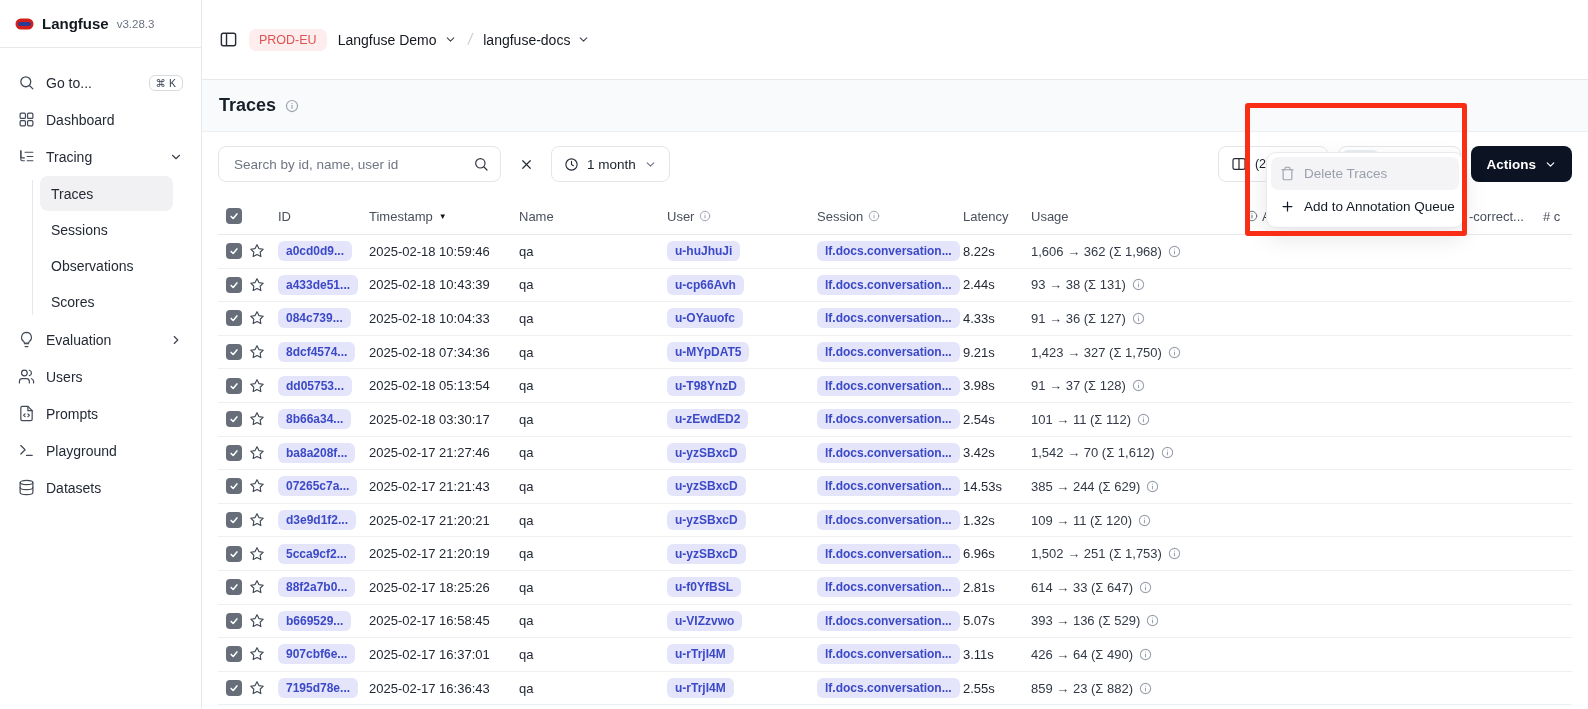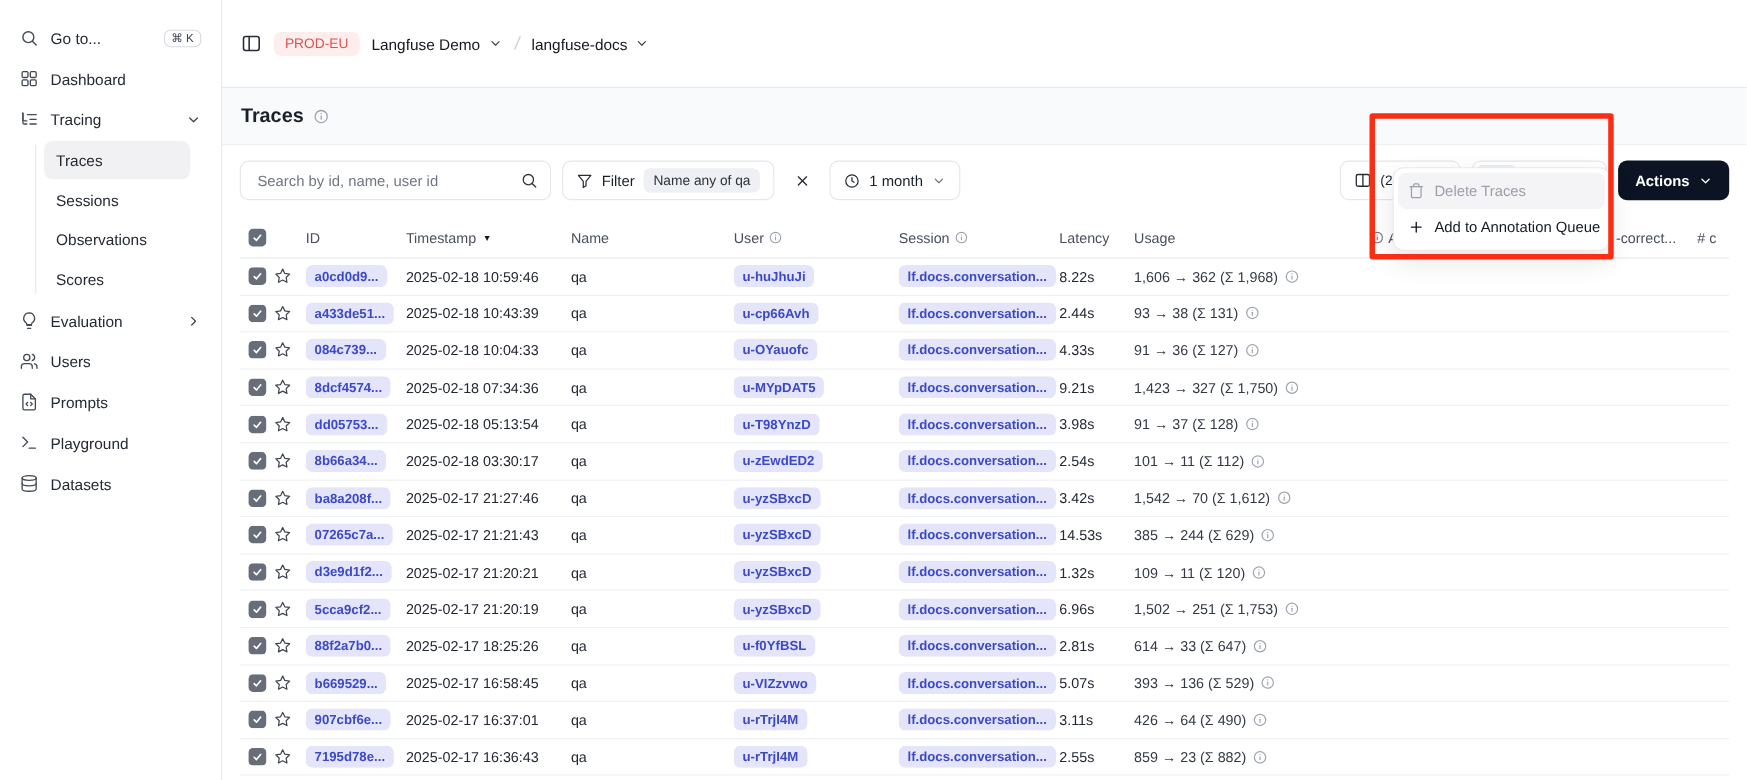--- a/index.html
+++ b/index.html
@@ -87,20 +87,30 @@
 
   
   .annotation-rect{position:absolute;left:1245px;top:103px;width:222px;height:133px;border:5px solid var(--annotation-red,#fa2d15);border-radius:3px;z-index:50;pointer-events:none;box-sizing:border-box;}
 </style>
 </head>
 <body>
 
 <div class="app">
 
   <aside class="sidebar">
+    <div class="logo-row">
+      <span>
+        <svg width="19" height="12" viewBox="0 0 19 12">
+            <rect x="0.5" y="0.5" width="18" height="11" rx="5.5" fill="#d21f1b"></rect>
+            <rect x="3" y="4" width="13" height="4" rx="2" fill="#2b3a92"></rect>
+          </svg>
+      </span>
+      <span class="app-name">Langfuse</span>
+      <span class="app-version">v3.28.3</span>
+    </div>
 
 
     <nav class="nav">
       <div class="nav-item">
         <span class="nav-ico">
             <svg width="17" height="17" viewBox="0 0 24 24" fill="none" stroke="currentColor" stroke-width="1.8" stroke-linecap="round">
               <circle cx="11" cy="11" r="7"></circle>
               <path d="M21 21l-4.5-4.5"></path>
             </svg>
           </span>
@@ -262,29 +272,20 @@
       <div class="search-box">
         <input type="text" placeholder="Search by id, name, user id" style="">
         <span class="nav-ico">
             <svg width="16" height="16" viewBox="0 0 24 24" fill="none" stroke="#30363f" stroke-width="1.8" stroke-linecap="round">
               <circle cx="11" cy="11" r="7"></circle>
               <path d="M21 21l-4.5-4.5"></path>
             </svg>
           </span>
       </div>
 
-      <div class="btn">
-        <span>
-            <svg width="15" height="15" viewBox="0 0 24 24" fill="none" stroke="#262c36" stroke-width="1.8" stroke-linejoin="round">
-              <path d="M3 4h18l-7 8.5V19l-4 2.5v-9L3 4z"></path>
-            </svg>
-          </span>
-        <span>Filter</span>
-        <span class="chip">Name any of qa</span>
-      </div>
 
       <span class="x-btn">
           <svg width="15" height="15" viewBox="0 0 24 24" fill="none" stroke="currentColor" stroke-width="1.9" stroke-linecap="round">
             <path d="M18 6L6 18M6 6l12 12"></path>
           </svg>
         </span>
 
       <div class="btn">
         <span>
             <svg width="15" height="15" viewBox="0 0 24 24" fill="none" stroke="#262c36" stroke-width="1.8" stroke-linecap="round">

